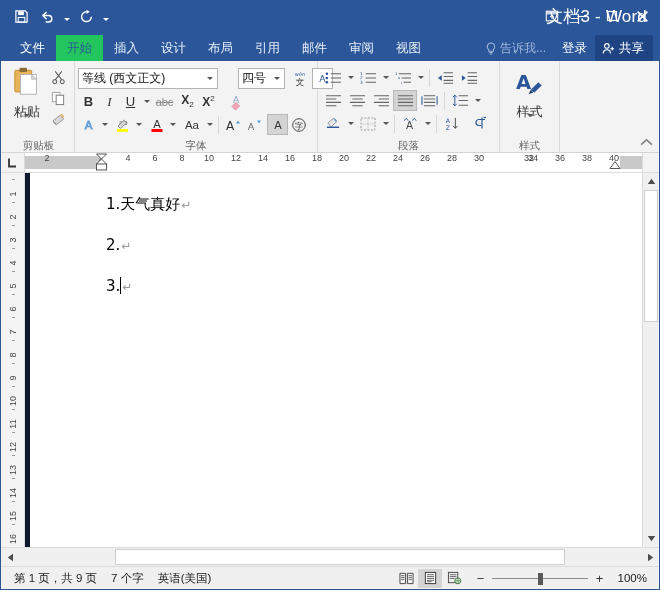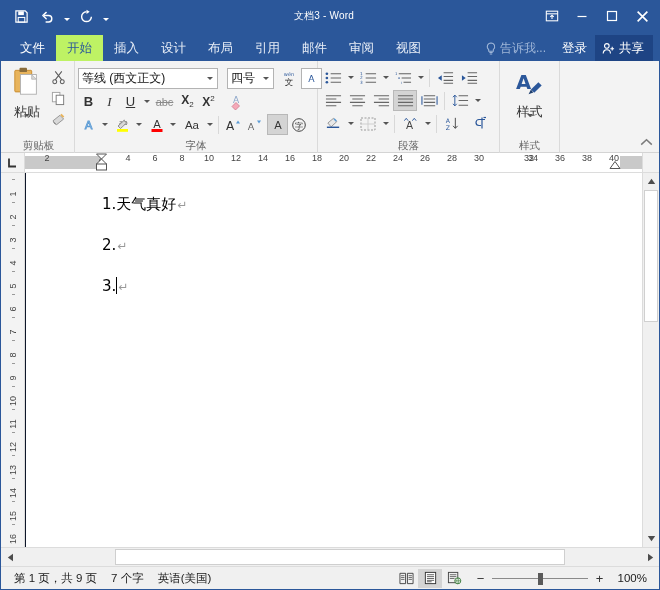--- a/index.html
+++ b/index.html
@@ -39,22 +39,22 @@
     padding-bottom: 6px; cursor: pointer;
   }
   .caret-glyph {
     width: 0; height: 0;
     border-left: 3px solid transparent;
     border-right: 3px solid transparent;
     border-top: 3px solid #ffffff;
   }
   .title-text {
     position: absolute; left: 0; right: 12px;
-    text-align: center;
-    font-size: 10px; color: #fff;
+    text-align: right;
+    font-size: 17px; color: #fff;
     pointer-events: none;
     letter-spacing: .2px;
   }
   .win-ctrls {
     margin-left: auto; display: flex; align-items: center;
     height: 30px; padding-right: 2px;
   }
   .win-btn {
     width: 30px; height: 30px;
     display: flex; align-items: center; justify-content: center;
@@ -67,21 +67,21 @@
     display: flex; align-items: flex-end;
     flex: none; padding-left: 8px;
   }
   .tab {
     height: 26px; padding: 0 11px;
     display: flex; align-items: center;
     color: #e8eef7; font-size: 12.5px;
     cursor: pointer; white-space: nowrap;
   }
   .tab.active {
-    background: #bef264; color: #2b579a;
+    background: #22c55e; color: #2b579a;
     font-weight: normal;
   }
   .tab.file { color: #fff; }
   .tabbar-right {
     margin-left: auto; display: flex; align-items: flex-end;
     padding-right: 6px; height: 30px;
   }
   .tellme {
     height: 26px; display: flex; align-items: center; gap: 3px;
     color: #9fb6d8; font-size: 12px; padding: 0 8px; cursor: pointer; justify-content: center;
@@ -180,21 +180,21 @@
   }
   .vr-tick {
     position: absolute; left: 0; width: 24px;
     font-size: 9px; color: #444; text-align: center;
     transform: rotate(-90deg);
   }
   .vr-dot { position: absolute; left: 11px; width: 3px; height: 1px; background: #999; }
 
   .docarea {
     flex: 1; background: #22c55e; position: relative;
-    border-left: 1px solid #0f172a;
+    border-left: 5px solid #0f172a;
     overflow: hidden;
   }
   .page { position: absolute; inset: 0; background: #fff; }
   .para {
     position: absolute; left: 76px;
     font-family: "DejaVu Sans", "Liberation Sans", sans-serif;
     font-size: 15px; color: #000; white-space: nowrap;
   }
   .pilcrow { color: #9a9a9a; font-size: 12px; margin-left: 1px; }
   .caret-ins {
@@ -398,21 +398,21 @@
     <div class="group" style="width:243px">
       <div class="group-body" style="flex-direction:column;padding-top:3px">
 
         <div class="row" style="height:24px">
           <div class="combo fontname">
             <span class="val">等线 (西文正文)</span>
             <span class="arrow">
                 <span class="caret-glyph" style="border-top-color:#555"></span>
               </span>
           </div>
-          <div class="combo fontsize" style="margin-left:9px">
+          <div class="combo fontsize" style="margin-left:20px">
             <span class="val">四号</span>
             <span class="arrow">
                 <span class="caret-glyph" style="border-top-color:#555"></span>
               </span>
           </div>
           <div class="smallbtn" style="margin-left:4px">
             <svg width="16" height="16" viewBox="0 0 16 16">
                 <text x="8" y="6" font-size="5" fill="#2b579a" text-anchor="middle" font-family="DejaVu Sans">wén</text>
                 <text x="8" y="14.5" font-size="8.5" fill="#333" text-anchor="middle" font-family="DejaVu Sans">文</text>
               </svg>

